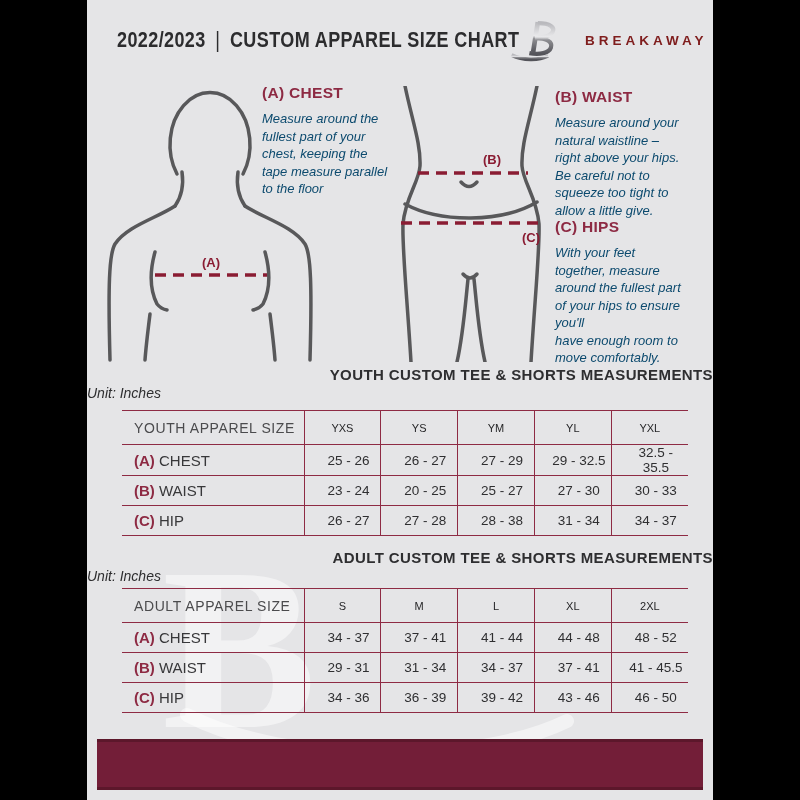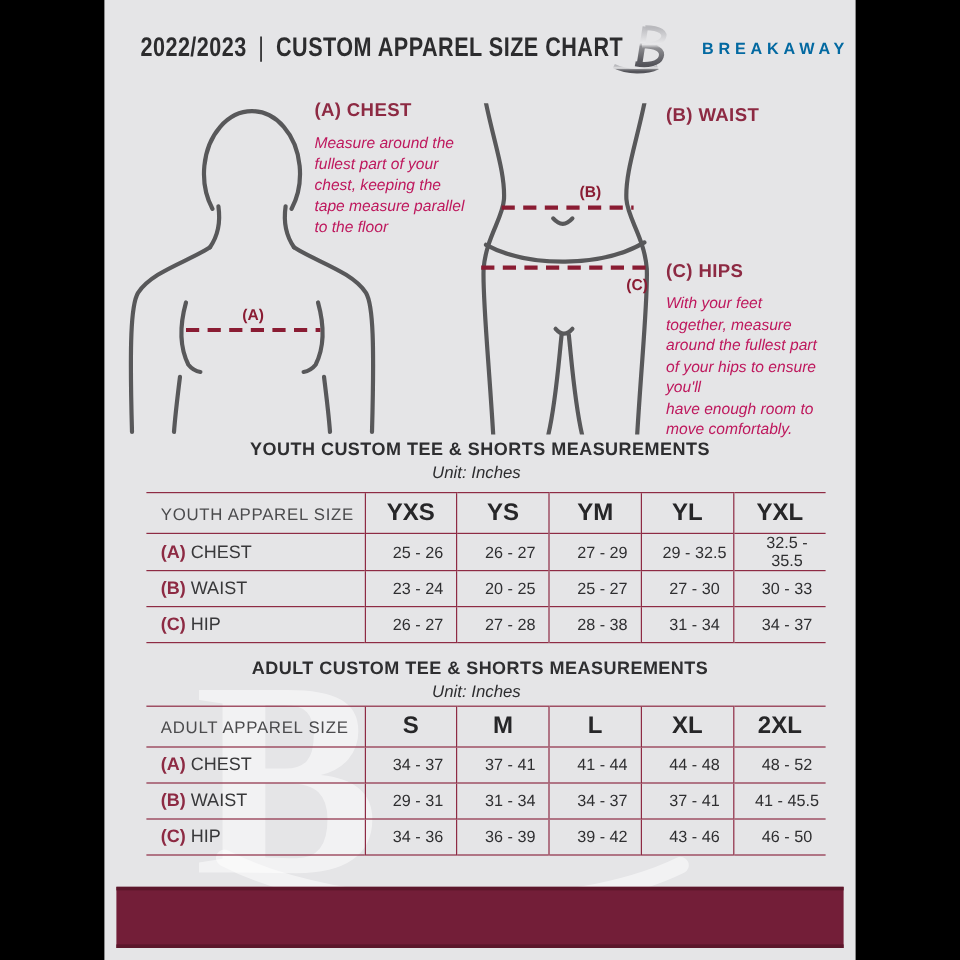--- a/index.html
+++ b/index.html
@@ -7,52 +7,52 @@
          font-family:"Liberation Sans",sans-serif;}
   .page{position:absolute;left:87px;top:0;width:626px;height:800px;background:#e5e5e7;overflow:hidden;}
 
   
   .masthead{position:absolute;left:30px;top:27px;white-space:nowrap;
             font-size:22.5px;font-weight:700;letter-spacing:0.5px;color:#2c2c2e;
             transform:scaleX(0.8);transform-origin:left center;}
   .masthead .sep{font-weight:400;margin:0 12px;color:#2c2c2e;}
   .logo{position:absolute;left:418px;top:16px;}
   .brand{position:absolute;left:498px;top:33px;font-size:13.5px;font-weight:700;
-         letter-spacing:4px;color:#0369a1;}
+         letter-spacing:4px;color:#7f1d1d;}
 
   
   .instr{position:absolute;color:#8d2a43;}
   .instr h3{margin:0 0 8px 0;font-size:15.5px;font-weight:700;letter-spacing:0.3px;color:#8d2a43;}
-  .instr p{margin:0;font-size:13px;line-height:17.5px;font-style:italic;white-space:pre-line;color:#be185d;}
+  .instr p{margin:0;font-size:13px;line-height:17.5px;font-style:italic;white-space:pre-line;color:#0c4a6e;}
   .instr-a{left:175px;top:84px;width:150px;}
   .instr-b{left:468px;top:88px;width:155px;}
   .instr-c{left:468px;top:218px;width:160px;}
 
   
   .fig{position:absolute;}
   .fig-chest{left:18px;top:82px;}
   .fig-hips{left:308px;top:86px;}
   .fig path, .fig ellipse{fill:none;stroke:#58585a;stroke-width:3.5;stroke-linecap:round;}
   .fig .dash{stroke:#8a1c33;stroke-width:3.5;stroke-dasharray:11 7;stroke-linecap:butt;}
   .fig text{fill:#8a1c33;font-weight:700;font-size:13px;font-family:"Liberation Sans",sans-serif;}
 
   
-  .sec-title{position:absolute;left:0;width:626px;text-align:center;
+  .sec-title{position:absolute;left:0;width:626px;text-align:right;
              font-size:15px;font-weight:700;letter-spacing:0.4px;color:#2e2e30;}
-  .sec-unit{position:absolute;left:0;width:620px;text-align:center;
+  .sec-unit{position:absolute;left:0;width:620px;text-align:left;
             font-size:14px;font-style:italic;color:#2e2e30;}
 
   
   .size-table{position:absolute;left:35px;width:566px;border-collapse:collapse;
               table-layout:fixed;border-bottom:1.5px solid #8e2b44;background:transparent;}
   .size-table col.c0{width:182px;}
   .size-table col.cv{width:76.8px;}
   .size-table th,.size-table td{border-top:1.5px solid #8e2b44;padding:0;margin:0;}
   .size-table th+th,.size-table td+td{border-left:1.5px solid #8e2b44;}
-  .size-table .head-row th{height:33px;font-size:20px;font-weight:700;color:#262628;text-align:center;}
+  .size-table .head-row th{height:33px;font-size:11px;font-weight:400;color:#262628;text-align:center;}
   .size-table .head-row th.label-head{font-size:14px;font-weight:400;color:#4b4b4d;
                                       text-align:left;padding-left:12px;letter-spacing:0.6px;}
   .size-table td{height:29px;font-size:13.5px;color:#2f2f31;text-align:center;padding-left:12px;}
   .size-table td.rowlabel{text-align:left;padding-left:12px;font-size:15px;color:#38383a;}
   .size-table td.rowlabel .pfx{color:#8d2a43;font-weight:700;}
 
   
   .watermark{position:absolute;left:70px;top:535px;z-index:0;}
   .watermark text{fill:rgba(255,255,255,0.5);font-family:"Liberation Serif",serif;font-weight:700;}
   .watermark path{fill:none;stroke:rgba(255,255,255,0.5);stroke-width:14;stroke-linecap:round;}
@@ -124,20 +124,26 @@
       <div class="instr instr-a">
         <h3>(A) CHEST</h3>
         <p>Measure around the
 fullest part of your
 chest, keeping the
 tape measure parallel
 to the floor</p>
       </div>
       <div class="instr instr-b">
         <h3>(B) WAIST</h3>
+        <p>Measure around your
+natural waistline –
+right above your hips.
+Be careful not to
+squeeze too tight to
+allow a little give.</p>
       </div>
       <div class="instr instr-c">
         <h3>(C) HIPS</h3>
         <p>With your feet
 together, measure
 around the fullest part
 of your hips to ensure
 you'll
 have enough room to
 move comfortably.</p>

